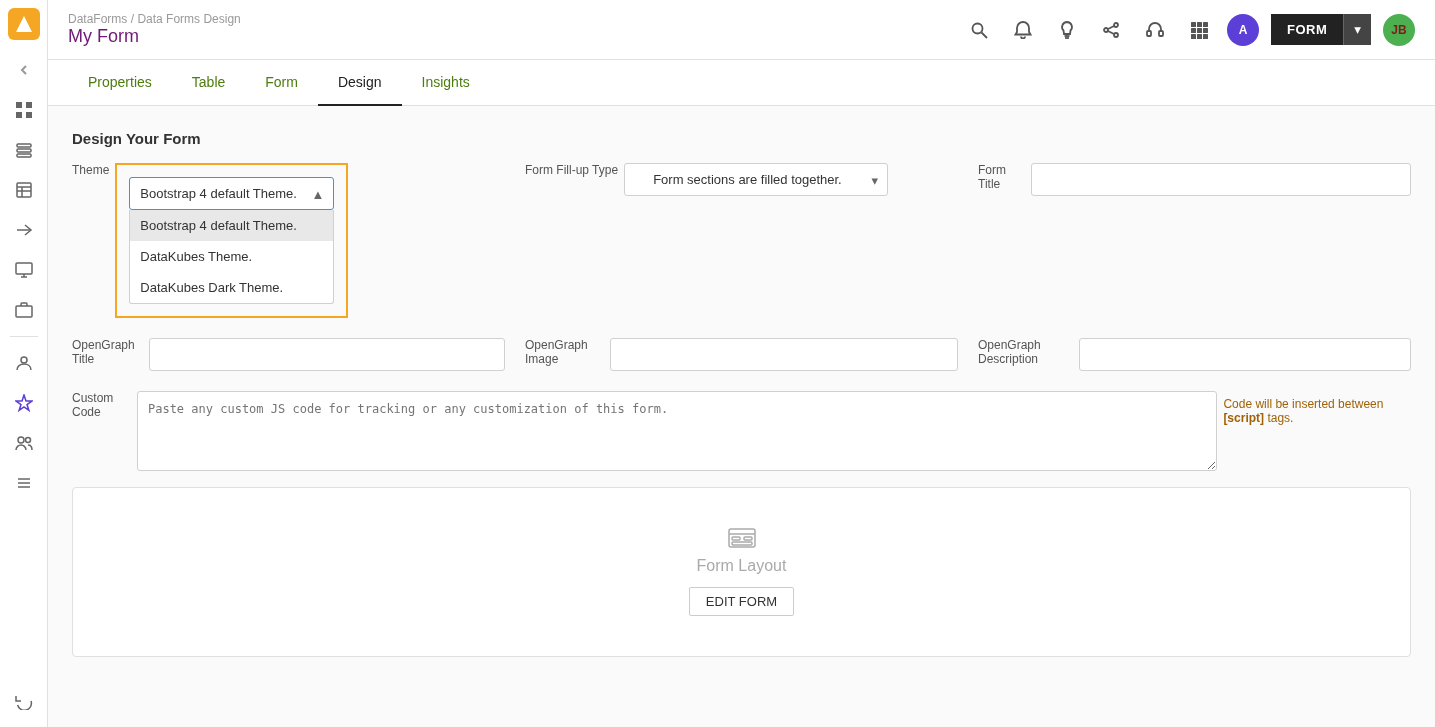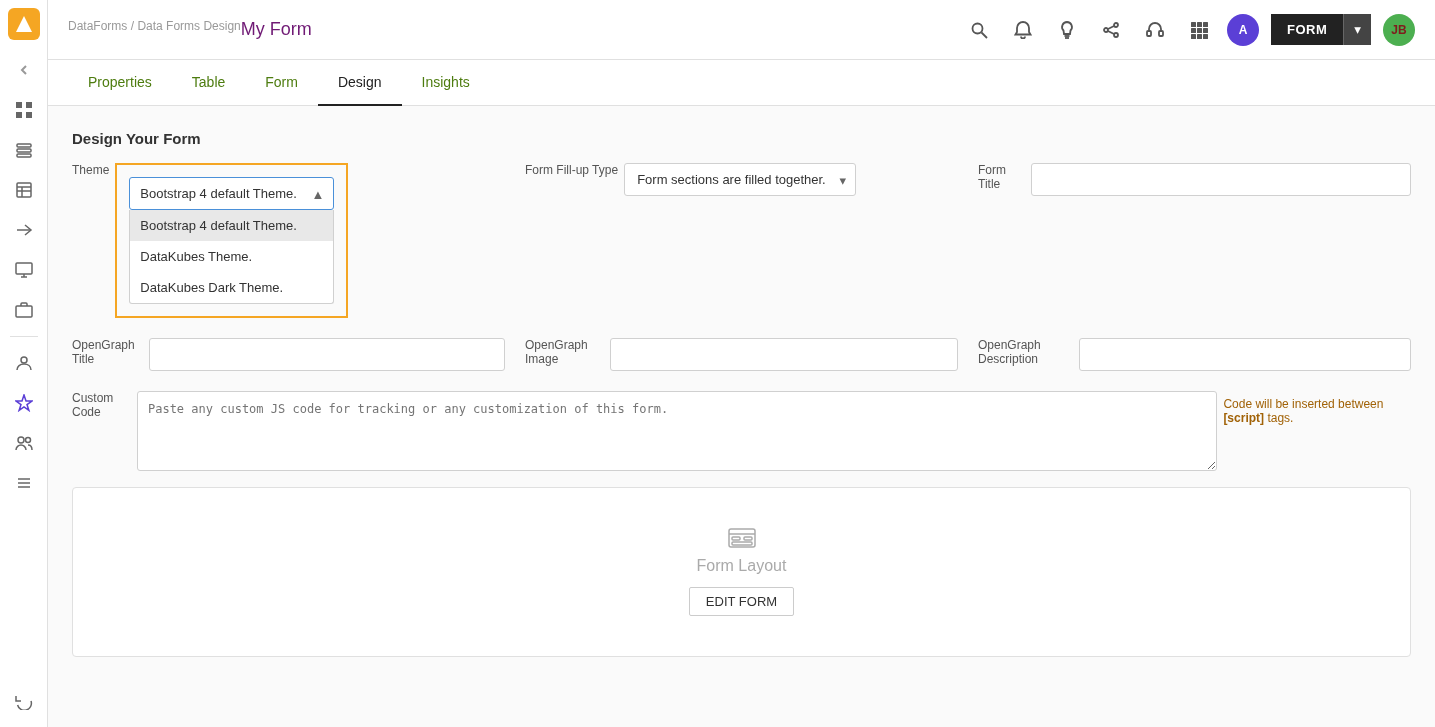--- a/index.html
+++ b/index.html
@@ -53,21 +53,21 @@
     .header {
       background: #fff;
       border-bottom: 1px solid #e0e0e0;
       padding: 0 20px;
       display: flex;
       align-items: center;
       justify-content: space-between;
       height: 60px;
       flex-shrink: 0;
     }
-    .header-left { display: flex; flex-direction: row; }
+    .header-left { display: flex; flex-direction: column; }
     .breadcrumb { font-size: 12px; color: #5b3fd6; }
     .breadcrumb span { color: #999; }
     .page-title { font-size: 18px; font-weight: 400; color: #701a75; }
     .header-right { display: flex; align-items: center; gap: 12px; }
     .header-icon { width: 32px; height: 32px; display: flex; align-items: center; justify-content: center; cursor: pointer; color: #555; }
     .save-btn-group { display: flex; }
     .save-btn {
       background: #222;
       color: #fff;
       border: none;
@@ -158,21 +158,21 @@
       padding: 8px 10px;
       font-size: 13px;
       color: #333;
       background: #fff;
       outline: none;
       width: 100%;
     }
     .form-select {
       border: 1px solid #d0d0d0;
       border-radius: 3px;
-      padding: 8px 12px;
+      padding: 8px 28px;
       font-size: 13px;
       color: #333;
       background: #fff;
       outline: none;
       width: 100%;
       appearance: none;
       cursor: pointer;
     }
 
     

